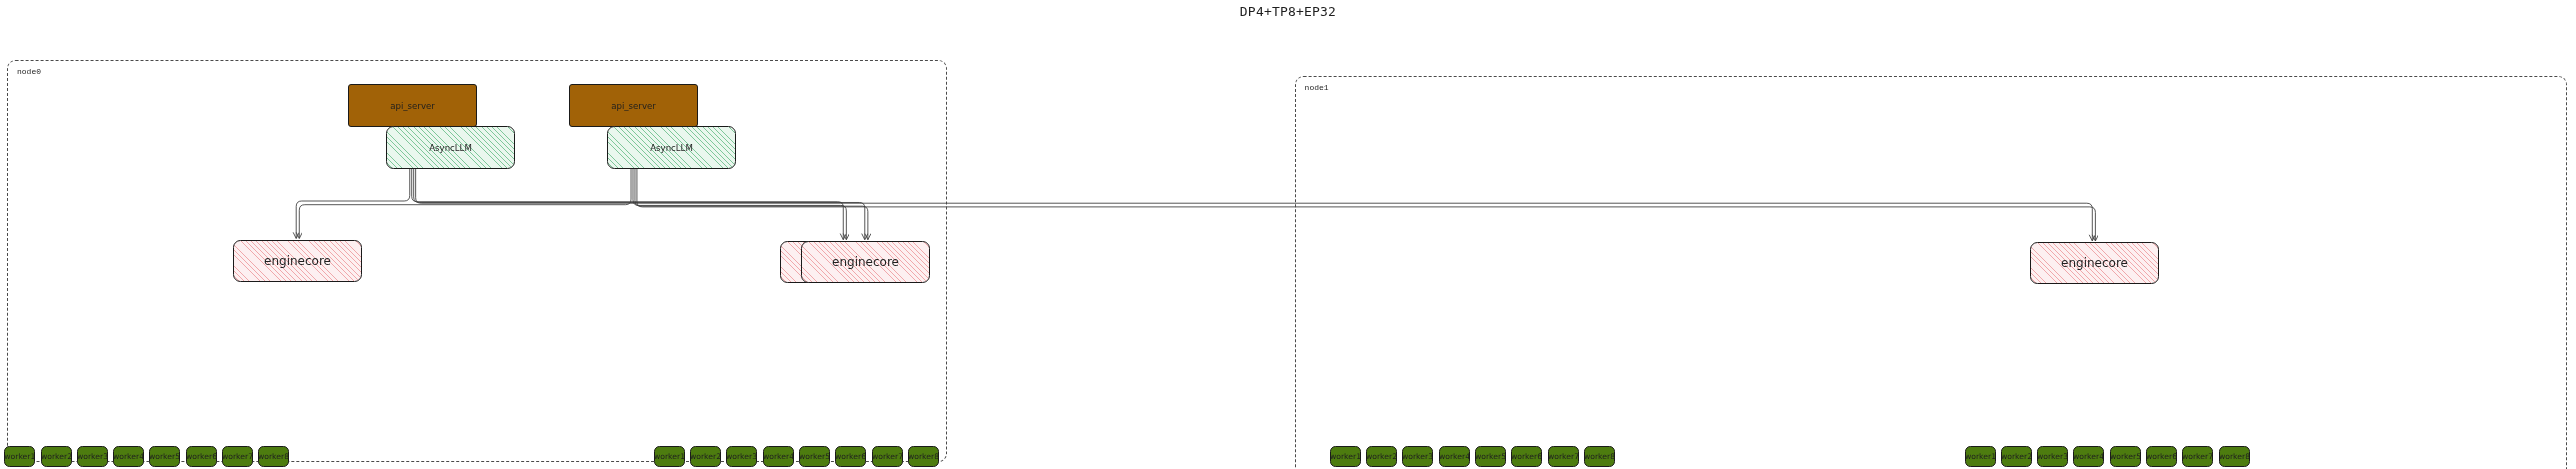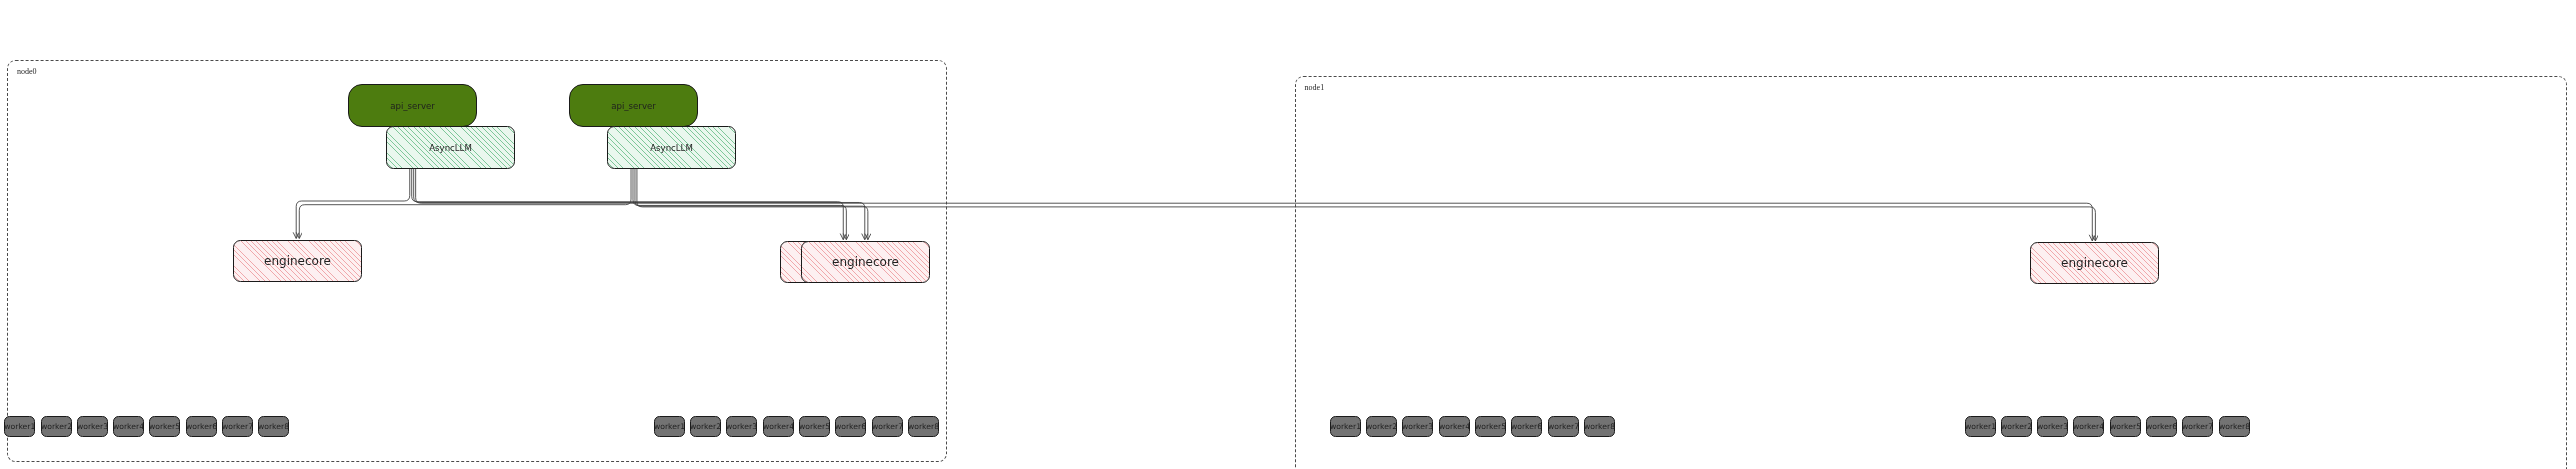--- a/index.html
+++ b/index.html
@@ -48,43 +48,43 @@
     position: absolute;
     border: 1.2px dashed #4a4a4a;
     border-radius: 8.6px;
     background: transparent;
     box-sizing: border-box;
   }
   .node-cluster-label {
     position: absolute;
     left: 8.6px;
     top: 5.5px;
-    font-family: Liberation Serif, serif;
+    font-family: Liberation Mono, monospace;
     font-size: 8px;
     color: #1f1f1f;
     white-space: nowrap;
   }
 
   
   .gbox {
     position: absolute;
     box-sizing: border-box;
     border: 1.2px solid #1a1a1a;
     display: flex;
     align-items: center;
     justify-content: center;
     color: #1f1f1f;
     white-space: nowrap;
     background: #ffffff;
   }
 
   .box-api-server {
-    border-radius: 14px;
+    border-radius: 3px;
     font-size: 8.6px;
-    background: #4d7c0f;
+    background: #a16207;
     z-index: 3;
   }
 
   .box-asyncllm {
     border-radius: 7.4px;
     font-size: 8.6px;
     background-color: #eaf7ee;
     background-image: repeating-linear-gradient(
       45deg,
       rgba(255,255,255,0) 0px,
@@ -107,40 +107,42 @@
       #f0a8ab 3.1px,
       #f0a8ab 3.7px
     );
     z-index: 3;
   }
 
   .box-worker {
     border-radius: 5.5px;
     border-width: 1.2px;
     font-size: 7.7px;
-    background: #737373;
+    background: #4d7c0f;
     z-index: 3;
+    margin-top: 30px;
   }
 
   .box-label {
     position: relative;
     z-index: 2;
     padding: 0 1.2px;
   }
   
   .box-asyncllm .box-label,
   .box-enginecore .box-label {
     background: transparent;
   }
 </style>
 </head>
 <body>
 
 <div id="stage">
 
+  <div id="diagram-title">DP4+TP8+EP32</div>
 
   <svg id="edge-layer" width="2576" height="469" viewBox="0 0 4188 763" xmlns="http://www.w3.org/2000/svg">
     <defs>
       <marker id="arrowhead" markerWidth="14" markerHeight="14" refX="10" refY="5" orient="auto" markerUnits="userSpaceOnUse">
         <path d="M1,0 L11,5 L1,10" fill="none" stroke="#3a3a3a" stroke-width="1.4"></path>
       </marker>
     </defs>
     <g id="edges-group" fill="none" stroke="#3a3a3a" stroke-width="1.4" stroke-linecap="round" stroke-linejoin="round">
         <path d="M 665.2 275 L 665.2 318 Q 665.2 327 656.2 327 L 489.5 327 Q 480.5 327 480.5 336 L 480.5 387" marker-end="url(#arrowhead)"></path>
         <path d="M 668.4 275 L 668.4 319.2 Q 668.4 328.2 677.4 328.2 L 1361.5 328.2 Q 1370.5 328.2 1370.5 337.2 L 1370.5 389" marker-end="url(#arrowhead)"></path>

